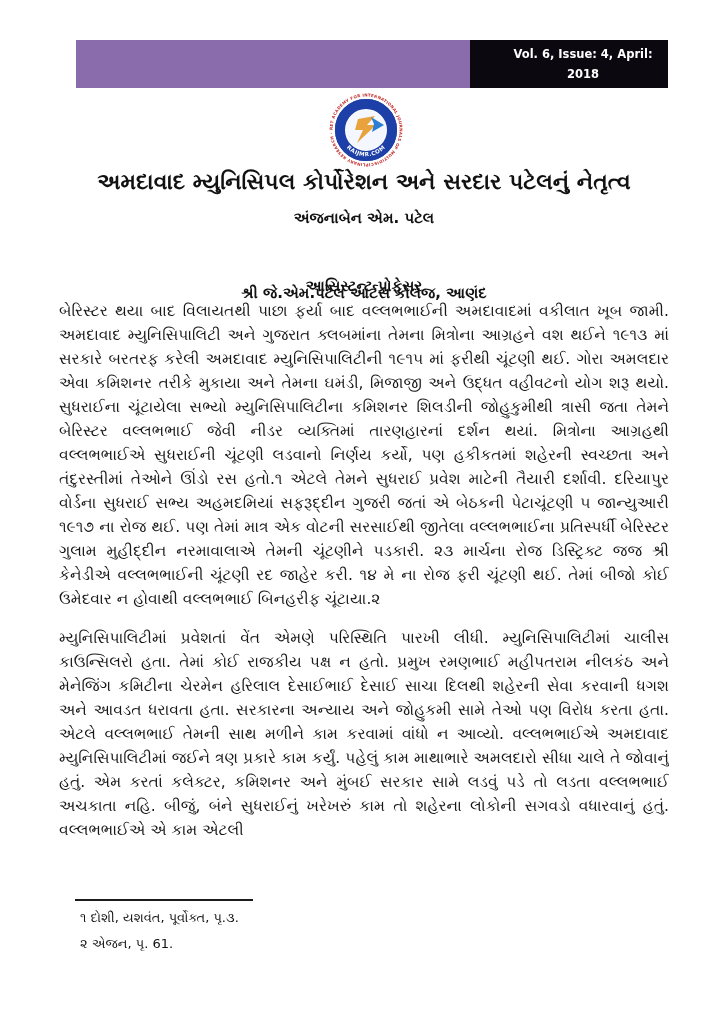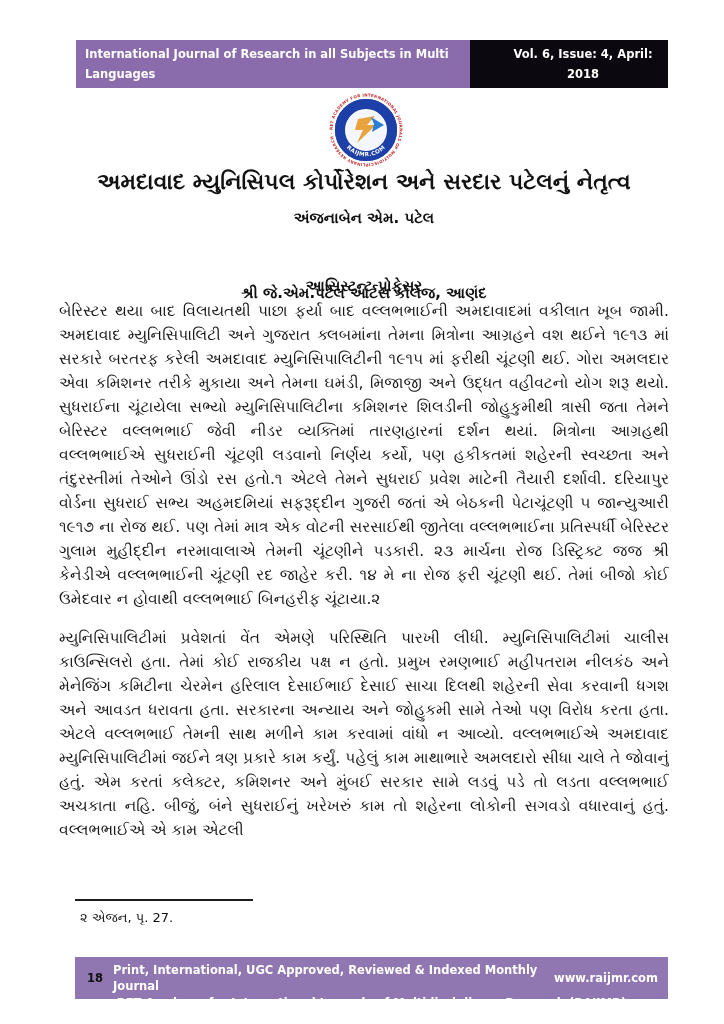--- a/index.html
+++ b/index.html
@@ -58,21 +58,20 @@
   .footer-website { margin-left:8px; }
   .footer-row2 { text-align:center; line-height:18px; }
 </style>
 </head>
 <body>
 
 <div class="page" style="--header-purple: #8a6bab; --footer-purple: #9177b2; --issue-black: #0b0810;">
 
   <div class="header-band">
     <div class="header-left">
-      <div>International Journal of Research in all Subjects in Multi Languages</div>
     </div>
     <div class="header-right">
       <div>Vol. 6, Issue: 4, April: 2018</div>
     </div>
   </div>
 
   <div class="logo">
     <svg viewBox="0 0 76 76" width="76" height="76">
       <defs>
         <path id="outerRing" d="M 4.5 38 A 33.5 33.5 0 1 1 71.5 38 A 33.5 33.5 0 1 1 4.5 38"></path>
@@ -97,25 +96,18 @@
   <div class="author-line author-designation">આસિસ્ટન્ટ પ્રોફેસર</div>
   <div class="author-line author-affiliation">શ્રી જે.એમ.પટેલ આર્ટસ કોલેજ, આણંદ</div>
 
   <div class="body-text">
     <p>બેરિસ્ટર થયા બાદ વિલાયતથી પાછા ફર્યા બાદ વલ્લભભાઈની અમદાવાદમાં વકીલાત ખૂબ જામી. અમદાવાદ મ્યુનિસિપાલિટી અને ગુજરાત ક્લબમાંના તેમના મિત્રોના આગ્રહને વશ થઈને ૧૯૧૩ માં સરકારે બરતરફ કરેલી અમદાવાદ મ્યુનિસિપાલિટીની ૧૯૧૫ માં ફરીથી ચૂંટણી થઈ. ગોરા અમલદાર એવા કમિશનર તરીકે મુકાયા અને તેમના ઘમંડી, મિજાજી અને ઉદ્ધત વહીવટનો યોગ શરૂ થયો. સુધરાઈના ચૂંટાયેલા સભ્યો મ્યુનિસિપાલિટીના કમિશનર શિલડીની જોહુકુમીથી ત્રાસી જતા તેમને બેરિસ્ટર વલ્લભભાઈ જેવી નીડર વ્યક્તિમાં તારણહારનાં દર્શન થયાં. મિત્રોના આગ્રહથી વલ્લભભાઈએ સુધરાઈની ચૂંટણી લડવાનો નિર્ણય કર્યો, પણ હકીકતમાં શહેરની સ્વચ્છતા અને તંદુરસ્તીમાં તેઓને ઊંડો રસ હતો.૧ એટલે તેમને સુધરાઈ પ્રવેશ માટેની તૈયારી દર્શાવી. દરિયાપુર વોર્ડના સુધરાઈ સભ્ય અહમદમિયાં સફરૂદ્દીન ગુજરી જતાં એ બેઠકની પેટાચૂંટણી ૫ જાન્યુઆરી ૧૯૧૭ ના રોજ થઈ. પણ તેમાં માત્ર એક વોટની સરસાઈથી જીતેલા વલ્લભભાઈના પ્રતિસ્પર્ધી બેરિસ્ટર ગુલામ મુહીદ્દીન નરમાવાલાએ તેમની ચૂંટણીને પડકારી. ૨૩ માર્ચના રોજ ડિસ્ટ્રિક્ટ જજ શ્રી કેનેડીએ વલ્લભભાઈની ચૂંટણી રદ જાહેર કરી. ૧૪ મે ના રોજ ફરી ચૂંટણી થઈ. તેમાં બીજો કોઈ ઉમેદવાર ન હોવાથી વલ્લભભાઈ બિનહરીફ ચૂંટાયા.૨</p>
     <p>મ્યુનિસિપાલિટીમાં પ્રવેશતાં વેંત એમણે પરિસ્થિતિ પારખી લીધી. મ્યુનિસિપાલિટીમાં ચાલીસ કાઉન્સિલરો હતા. તેમાં કોઈ રાજકીય પક્ષ ન હતો. પ્રમુખ રમણભાઈ મહીપતરામ નીલકંઠ અને મેનેજિંગ કમિટીના ચેરમેન હરિલાલ દેસાઈભાઈ દેસાઈ સાચા દિલથી શહેરની સેવા કરવાની ધગશ અને આવડત ધરાવતા હતા. સરકારના અન્યાય અને જોહુકમી સામે તેઓ પણ વિરોધ કરતા હતા. એટલે વલ્લભભાઈ તેમની સાથ મળીને કામ કરવામાં વાંધો ન આવ્યો. વલ્લભભાઈએ અમદાવાદ મ્યુનિસિપાલિટીમાં જઈને ત્રણ પ્રકારે કામ કર્યું. પહેલું કામ માથાભારે અમલદારો સીધા ચાલે તે જોવાનું હતું. એમ કરતાં કલેક્ટર, કમિશનર અને મુંબઈ સરકાર સામે લડવું પડે તો લડતા વલ્લભભાઈ અચકાતા નહિ. બીજું, બંને સુધરાઈનું ખરેખરું કામ તો શહેરના લોકોની સગવડો વધારવાનું હતું. વલ્લભભાઈએ એ કામ એટલી</p>
   </div>
 
   <div class="footnote-rule"></div>
   <div class="footnotes">
-    <div>૨ એજન, પૃ. 27.</div>
+    <div>૧ દોશી, યશવંત, પૂર્વોક્ત, પૃ.૩.</div>
+    <div>૨ એજન, પૃ. 61.</div>
   </div>
 
-  <div class="footer-bar">
-    <div class="footer-row1">
-      <span class="footer-page-number">18</span>
-      <span class="footer-journal-line">Print, International, UGC Approved,  Reviewed &amp; Indexed Monthly Journal</span>
-      <span class="footer-website">www.raijmr.com</span>
-    </div>
-    <div class="footer-row2">RET Academy for International Journals of Multidisciplinary Research (RAIJMR)</div>
-  </div>
 
 </div>
 
 </body></html>

